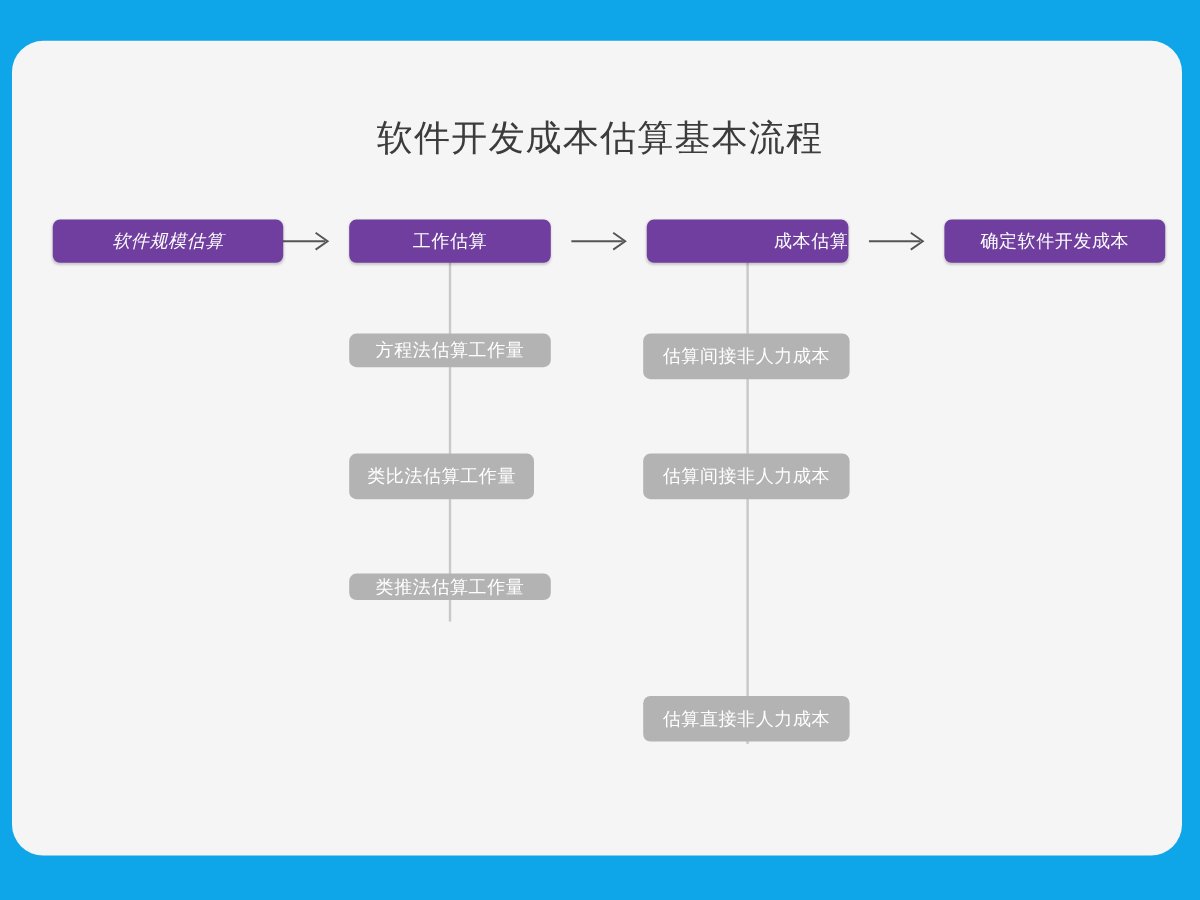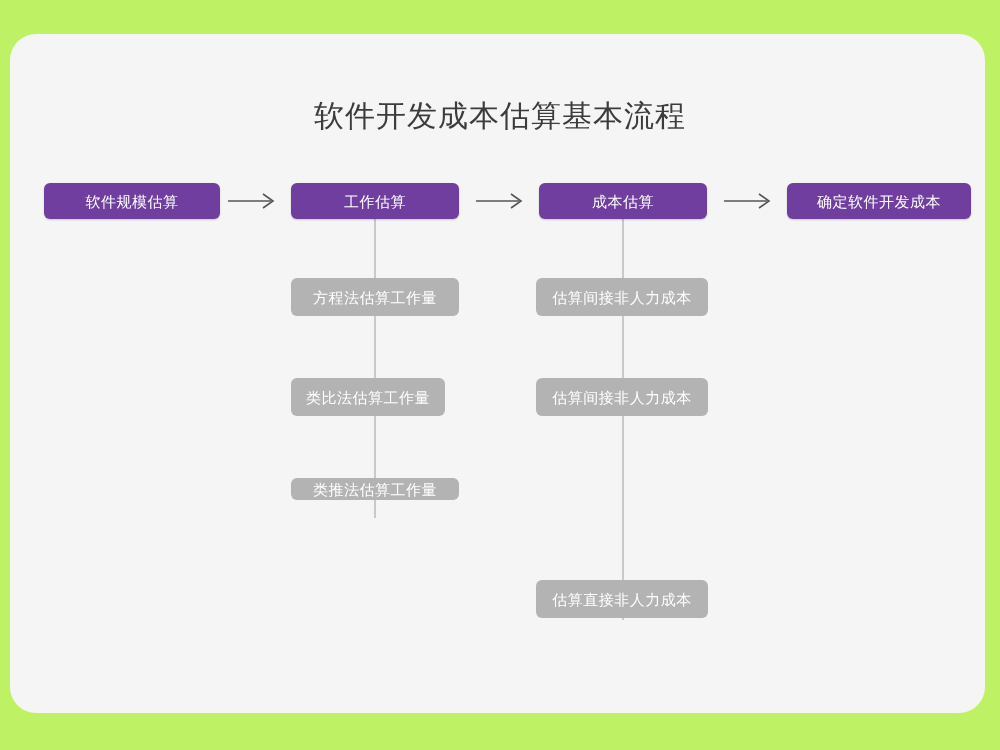--- a/index.html
+++ b/index.html
@@ -11,21 +11,21 @@
     width: 1000px;
     height: 750px;
     font-family: "Liberation Sans", "DejaVu Sans", sans-serif;
     overflow: hidden;
   }
 
   #canvas {
     position: relative;
     width: 1000px;
     height: 750px;
-    background: #bef264;
+    background: #0ea5e9;
   }
 
   
   #card {
     position: absolute;
     left: 10px;
     top: 34px;
     width: 975px;
     height: 679px;
     background: #f5f5f5;
@@ -91,29 +91,29 @@
 <div id="canvas">
 
   <div id="card"></div>
 
   <div id="title">软件开发成本估算基本流程</div>
 
   <div class="vline" style="left:374px; top:218px; height:300px;"></div>
 
   <div class="vline" style="left:622px; top:218px; height:402px;"></div>
 
-  <div class="node primary" style="left:44px; top:183px; width:176px; height:36px;">
+  <div class="node primary" style="left:44px; top:183px; width:192px; height:36px;font-style:italic;">
     <span>软件规模估算</span>
   </div>
 
   <div class="node primary" style="left:291px; top:183px; width:168px; height:36px;">
     <span>工作估算</span>
   </div>
 
-  <div class="node primary" style="left:539px; top:183px; width:168px; height:36px;">
+  <div class="node primary" style="left:539px; top:183px; width:168px; height:36px;justify-content:flex-end;">
     <span>成本估算</span>
   </div>
 
   <div class="node primary" style="left:787px; top:183px; width:184px; height:36px;">
     <span>确定软件开发成本</span>
   </div>
 
   <div class="arrow" style="left:228px; top:190px; width:50px;">
     <svg width="50" height="22" viewBox="0 0 50 22">
       <line x1="0" y1="11" x2="43" y2="11" stroke="#555555" stroke-width="1.6"></line>
@@ -128,21 +128,21 @@
     </svg>
   </div>
 
   <div class="arrow" style="left:724px; top:190px; width:50px;">
     <svg width="50" height="22" viewBox="0 0 50 22">
       <line x1="0" y1="11" x2="43" y2="11" stroke="#555555" stroke-width="1.6"></line>
       <polyline points="35,4 45,11 35,18" fill="none" stroke="#555555" stroke-width="1.6"></polyline>
     </svg>
   </div>
 
-  <div class="node secondary" style="left:291px; top:278px; width:168px; height:38px;">
+  <div class="node secondary" style="left:291px; top:278px; width:168px; height:28px;">
     <span>方程法估算工作量</span>
   </div>
 
   <div class="node secondary" style="left:291px; top:378px; width:154px; height:38px;">
     <span>类比法估算工作量</span>
   </div>
 
   <div class="node secondary" style="left:291px; top:478px; width:168px; height:22px;">
     <span>类推法估算工作量</span>
   </div>

